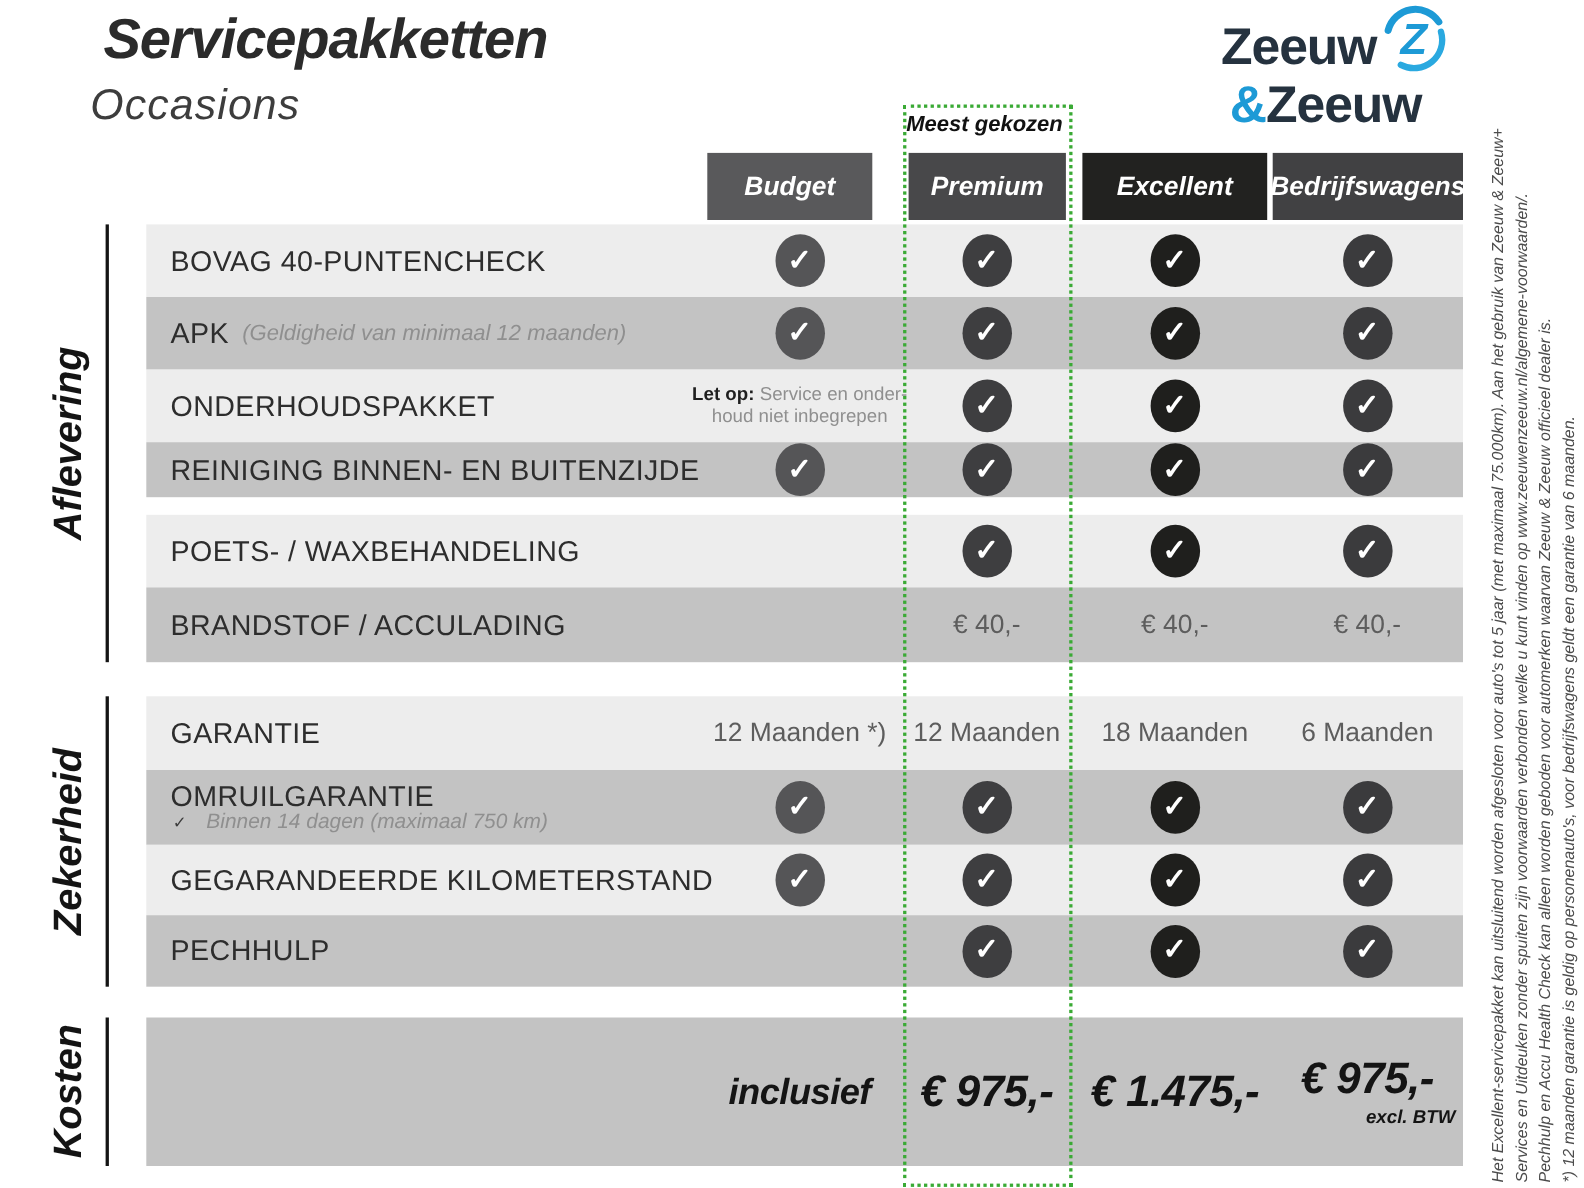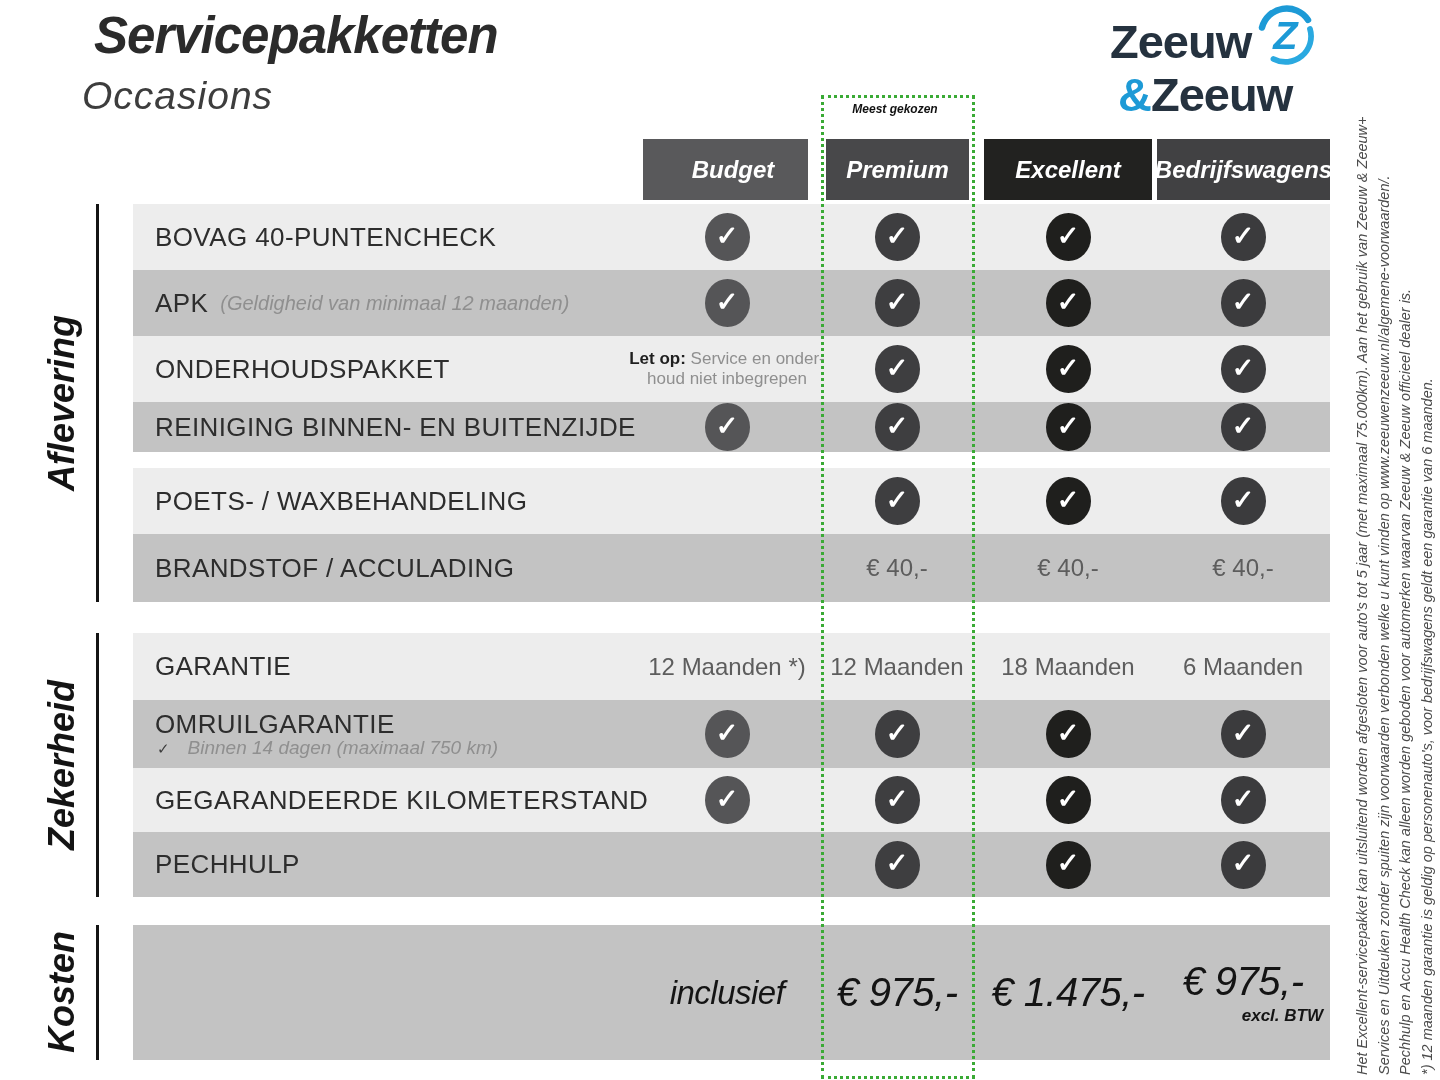--- a/index.html
+++ b/index.html
@@ -15,30 +15,30 @@
   
   .logo{position:absolute;left:1110px;top:6px;width:230px;color:#25323f;}
   .logo-line1{display:flex;align-items:center;font-weight:bold;font-size:47px;letter-spacing:-1px;}
   .logo-mark{margin-left:2px;margin-top:-4px;}
   .logo-line2{font-weight:bold;font-size:47px;letter-spacing:-1px;margin-top:-10px;margin-left:8px;}
   .logo-amp{color:#1d9ad6;}
 
   
   .colhead{position:absolute;top:139px;height:61px;display:flex;align-items:center;justify-content:center;
            color:#ffffff;font-weight:bold;font-style:italic;font-size:24px;}
-  #head-budget{left:643px;width:150px;background:#59595b;padding-left:15px;}
+  #head-budget{left:643px;width:150px;background:#59595b;}
   #head-premium{left:826px;width:143px;background:#48484a;}
   #head-excellent{left:984px;width:168px;background:#222220;}
   #head-bedrijfswagens{left:1157px;width:173px;background:#414143;}
 
   
   .highlight-box{position:absolute;left:821px;top:95px;width:148px;height:978px;
                  border:3px dotted #3aaa35;z-index:6;pointer-events:none;}
   .badge{position:absolute;left:821px;top:102px;width:148px;text-align:center;font-weight:bold;
-         font-style:italic;font-size:12px;color:#111;z-index:7;}
+         font-style:italic;font-size:20px;color:#111;z-index:7;}
 
   
   .row{position:absolute;left:133px;width:1197px;}
   .light{background:#ededed;}
   .gray{background:#c3c3c3;}
   #r1{top:204px;height:66px;} #r2{top:270px;height:66px;} #r3{top:336px;height:66px;}
   #r4{top:402px;height:50px;} #r5{top:468px;height:66px;} #r6{top:534px;height:68px;}
   #r7{top:633px;height:67px;} #r8{top:700px;height:68px;} #r9{top:768px;height:64px;}
   #r10{top:832px;height:65px;} #r11{top:925px;height:135px;}
 
@@ -57,21 +57,21 @@
   .check{width:45px;height:48px;border-radius:50%;display:flex;align-items:center;justify-content:center;}
   .col0 .check{background:#555557;} .col1 .check{background:#3e3e40;}
   .col2 .check{background:#1f1f1d;} .col3 .check{background:#3b3b3d;}
   .tick{color:#fff;font-size:27px;font-weight:bold;line-height:1;transform:translateY(-1px);}
 
   .cell-text{font-size:24px;color:#5d5d5d;}
 
   .note{font-size:17px;color:#8f8f8f;text-align:center;line-height:20px;}
   .note b{color:#1f1f1f;}
 
-  .price{font-style:italic;font-weight:normal;font-size:40px;color:#141414;letter-spacing:-0.5px;white-space:nowrap;}
+  .price{font-style:italic;font-weight:bold;font-size:40px;color:#141414;letter-spacing:-0.5px;white-space:nowrap;}
   .price.incl{font-size:33px;}
   .price-sub{font-style:italic;font-weight:bold;font-size:17px;color:#141414;align-self:flex-end;
              margin-right:30px;margin-top:2px;}
 
   
   .sec-line{position:absolute;left:96px;width:3px;background:#141414;}
   #line-aflevering{top:204px;height:398px;}
   #line-zekerheid{top:633px;height:264px;}
   #line-kosten{top:925px;height:135px;}
   .sec-label{position:absolute;display:flex;align-items:center;justify-content:center;

